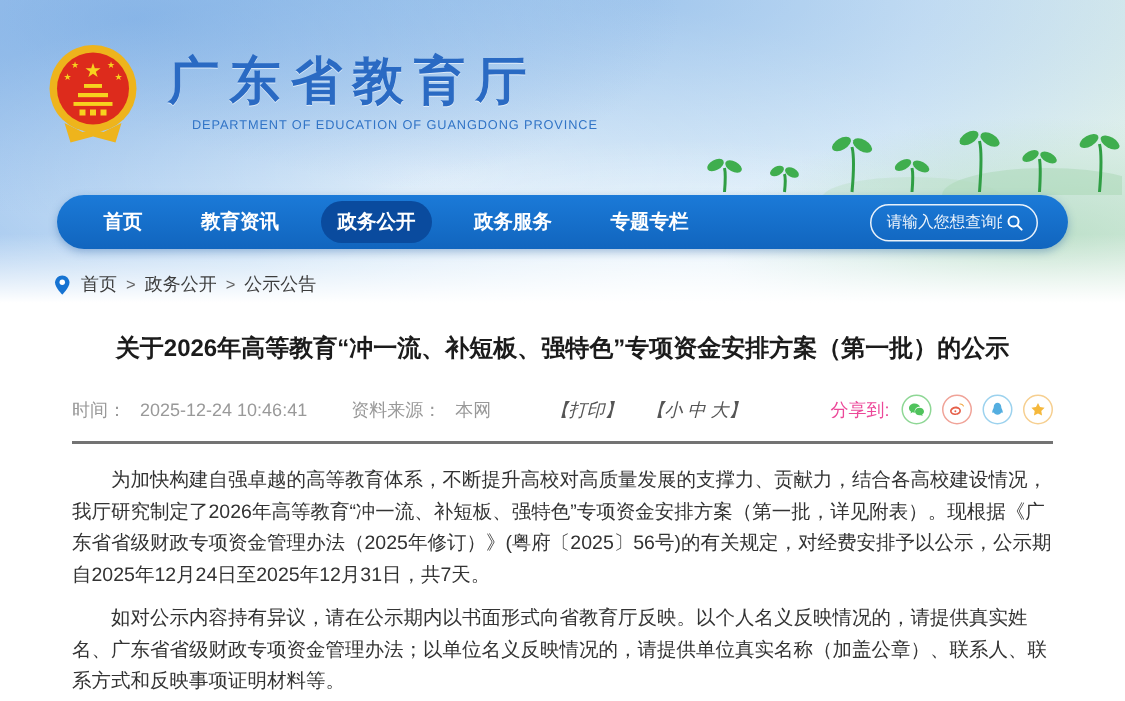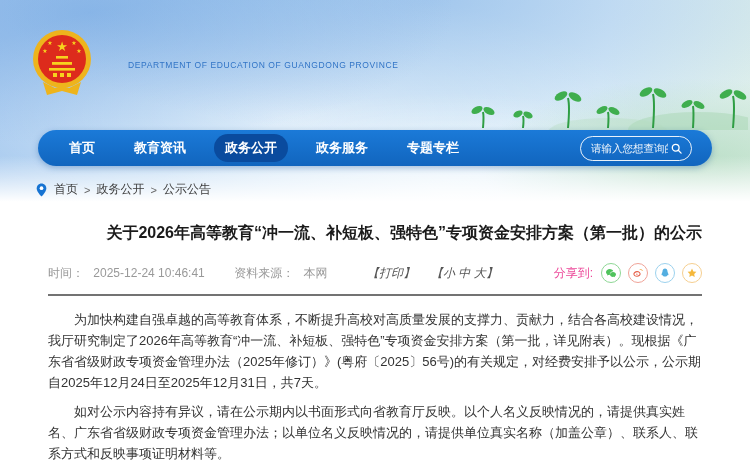--- a/index.html
+++ b/index.html
@@ -66,21 +66,21 @@
     position:absolute; top:181px; left:36px; z-index:2;
     display:flex; align-items:center; font-size:12px; color:#3c3c3c;
   }
   .crumb-pin { width:11px; height:14px; margin-right:7px; }
   .crumb { cursor:pointer; }
   .crumb-sep { margin:0 6px; color:#666; font-size:11px; }
 
   
   .content { padding:0 48px; }
   .article-title {
-    margin-top:14px; text-align:right;
+    margin-top:14px; text-align:center;
     font-size:16px; font-weight:bold; color:#1b1b1b; line-height:1.4;
   }
   .meta-row {
     margin-top:19px; display:flex; align-items:center; justify-content:space-between;
     font-size:12px; color:#999; padding-bottom:11px; border-bottom:2px solid #737373;
   }
   .meta-left span { margin-right:6px; }
   .meta-left .gap { margin-right:26px; }
   .meta-right { display:flex; align-items:center; color:#666; }
   .meta-btn { margin-right:16px; cursor:pointer; color:#555;font-style:italic; }
@@ -146,20 +146,21 @@
       <text x="53" y="27" font-size="6" fill="#f7d21e" text-anchor="middle">★</text>
       <rect x="30" y="30" width="12" height="2.6" fill="#f7d21e"></rect>
       <rect x="26" y="36" width="20" height="2.8" fill="#f7d21e"></rect>
       <rect x="23" y="42" width="26" height="2.6" fill="#f7d21e"></rect>
       <rect x="27" y="47" width="4" height="4" fill="#f7d21e"></rect>
       <rect x="34" y="47" width="4" height="4" fill="#f7d21e"></rect>
       <rect x="41" y="47" width="4" height="4" fill="#f7d21e"></rect>
       <path d="M17 56 L29 62 36 60 43 62 55 56 51 69 36 65 21 69 Z" fill="#eeb41c"></path>
     </svg>
     <div>
+      <div class="brand-title">广东省教育厅</div>
       <div class="brand-sub">DEPARTMENT OF EDUCATION OF GUANGDONG PROVINCE</div>
     </div>
   </div>
 
   <div class="navbar">
     <div class="nav-items">
       <div class="nav-item">首页</div>
       <div class="nav-item">教育资讯</div>
       <div class="nav-item active">政务公开</div>
       <div class="nav-item">政务服务</div>

